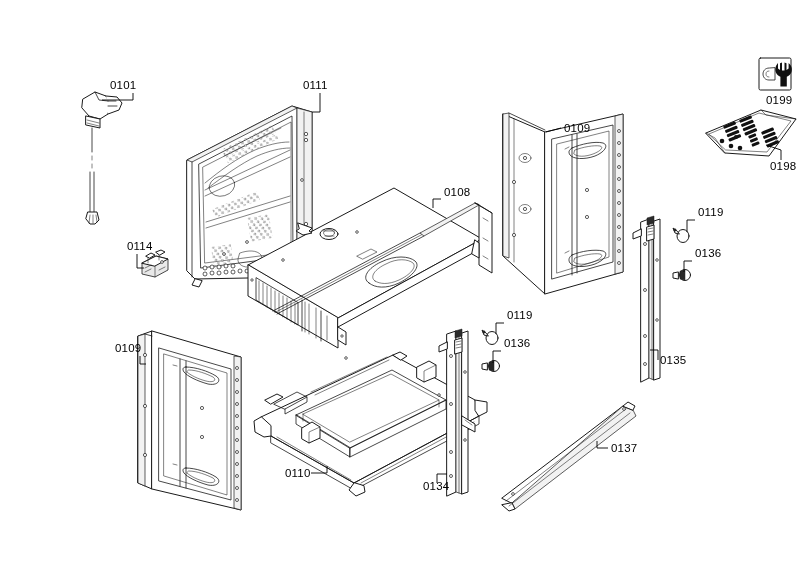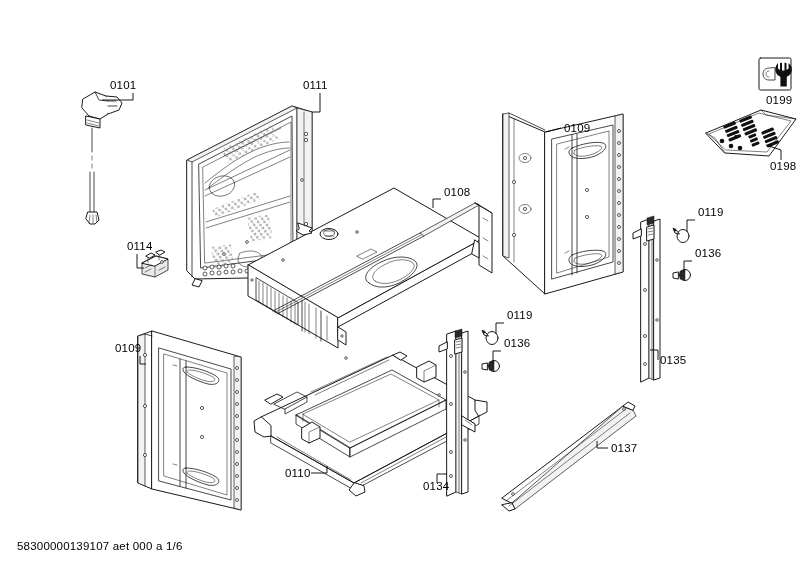--- a/index.html
+++ b/index.html
@@ -499,15 +499,14 @@
       <circle cx="722" cy="146" r="2.3"></circle>
       <circle cx="731" cy="148" r="2.3"></circle>
       <circle cx="727" cy="137" r="2.0"></circle>
     </g>
     <path class="ld" d="M757 145 L772 150 L772 160"></path>
     <text class="lbl" x="761" y="170">0198</text>
   </g>
 
 </svg>
 
-<div id="caption">58300000139107 aet 000 a 1/6</div>
 
 </div>
 
 </body></html>

